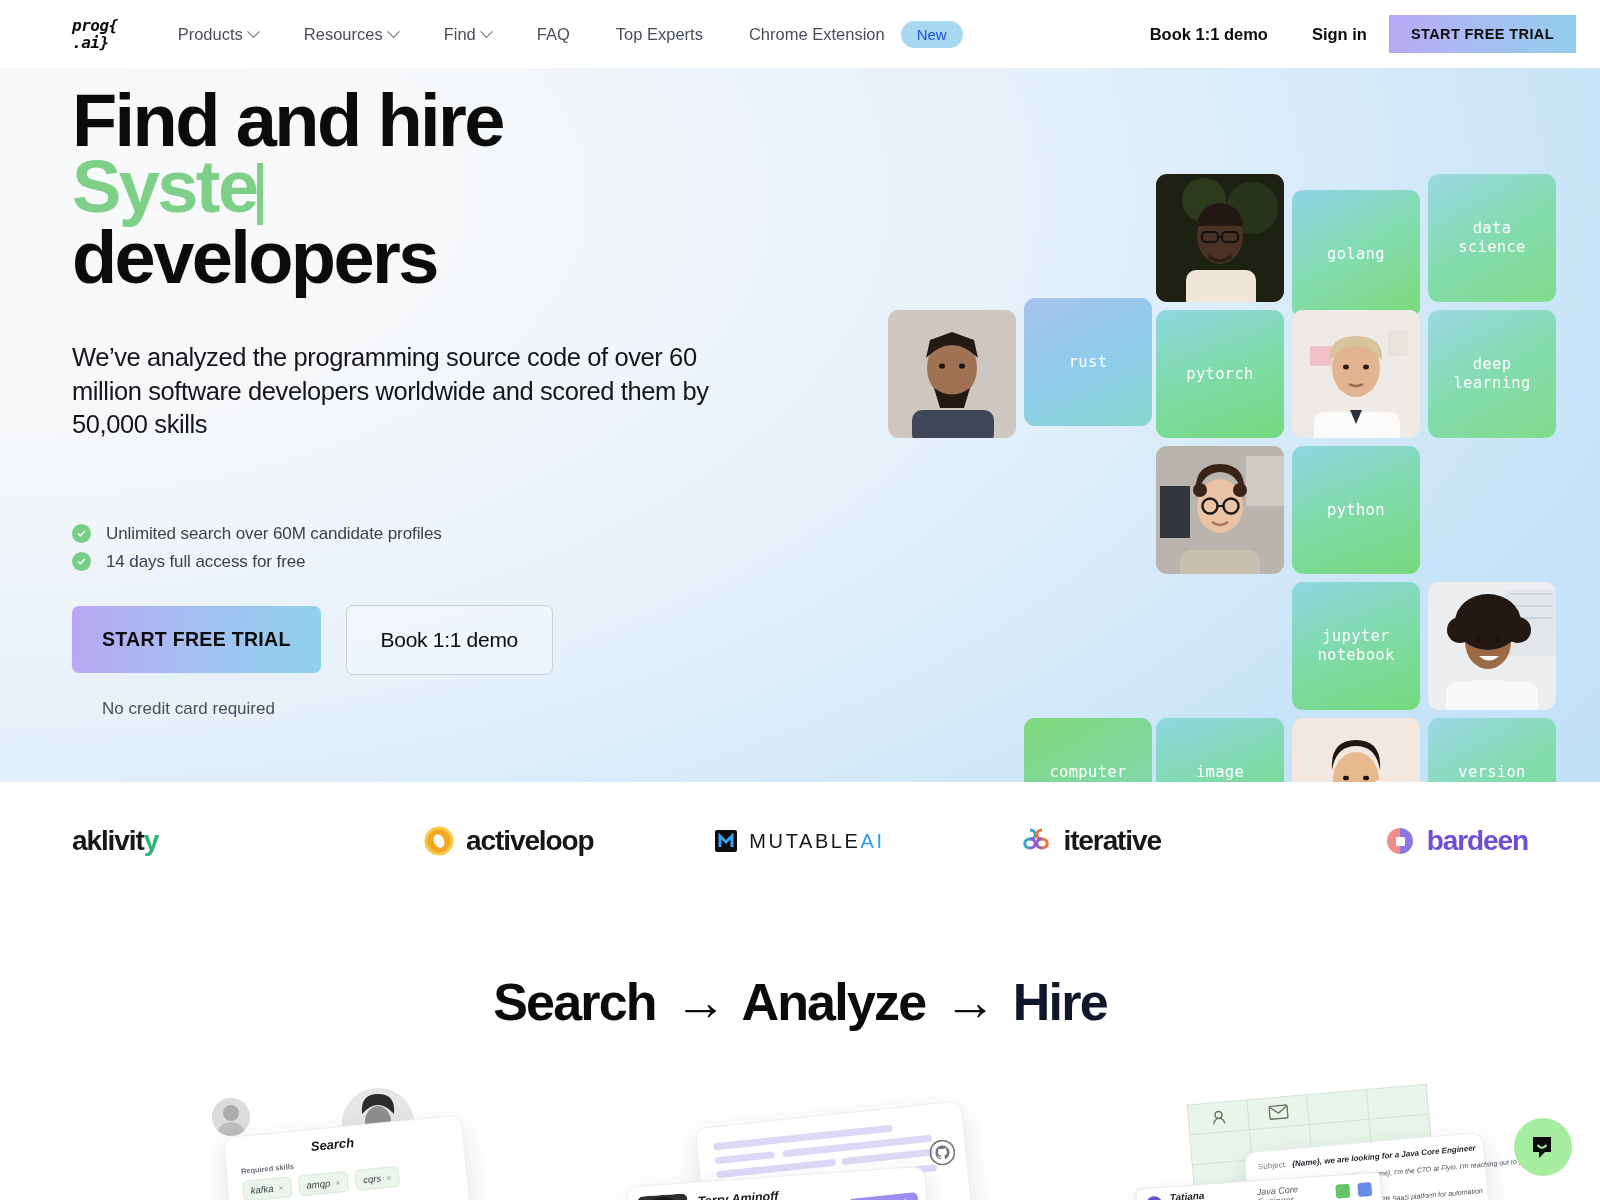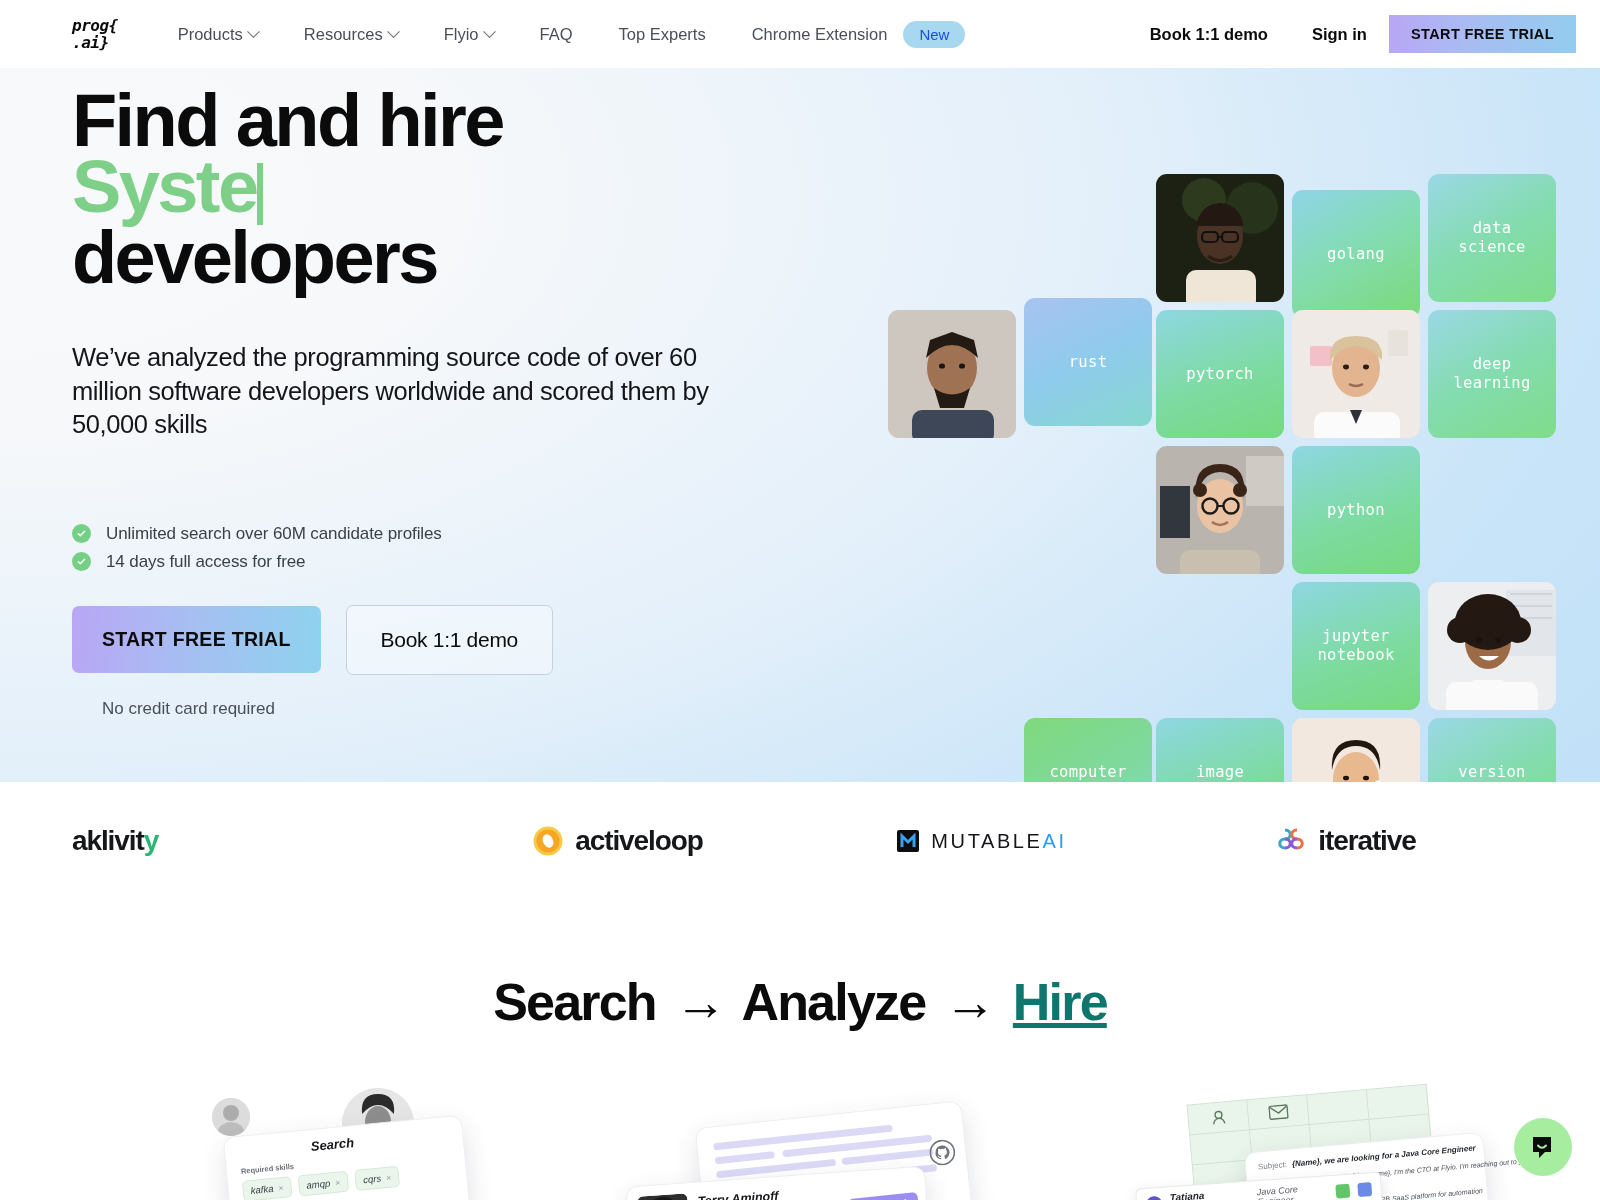--- a/index.html
+++ b/index.html
@@ -184,21 +184,21 @@
     padding-top: 72px;
     background: #ffffff;
   }
   .sah h2 {
     font-size: 52px;
     font-weight: bold;
     letter-spacing: -1.8px;
     color: #0b0b0b;
   }
   .sah .arrow { font-weight: normal; padding: 0 6px; }
-  .sah .green { color: #0f766e; text-decoration: underline; }
+  .sah .green { color: #0f172a; }
 
   
   .cards {
     position: relative;
     margin-top: 52px;
     height: 160px;
     background: #ffffff;
   }
   .card-col { position: absolute; top: 0; }
 
@@ -264,21 +264,21 @@
   <div class="nav-links">
     <div class="nav-item first">
       <span>Products</span>
       <span class="caret"></span>
     </div>
     <div class="nav-item">
       <span>Resources</span>
       <span class="caret"></span>
     </div>
     <div class="nav-item">
-      <span>Flyio</span>
+      <span>Find</span>
       <span class="caret"></span>
     </div>
     <div class="nav-item">
       <span>FAQ</span>
     </div>
     <div class="nav-item">
       <span>Top Experts</span>
     </div>
     <div class="nav-item">
       <span>Chrome Extension</span>
@@ -459,20 +459,28 @@
     <span class="lg-text thin"><span>MUTABLE</span><span class="lg-blue">AI</span></span>
   </div>
   <div class="logo-slot c">
     <svg width="30" height="30" viewBox="0 0 30 30">
       <path d="M9 4c7 0 7 9 0 9s-7 9 0 9" fill="none" stroke="#3aa8c4" stroke-width="3"></path>
       <path d="M21 4c-7 0-7 9 0 9s7 9 0 9" fill="none" stroke="#ef7040" stroke-width="3"></path>
       <path d="M9 13c7 0 7 9 0 9" fill="none" stroke="#8a5cd6" stroke-width="3"></path>
       <path d="M21 13c-7 0-7 9 0 9" fill="none" stroke="#8a5cd6" stroke-width="3"></path>
     </svg>
     <span class="lg-text">iterative</span>
+  </div>
+  <div class="logo-slot r">
+    <svg width="30" height="30" viewBox="0 0 30 30">
+      <path d="M15 2a13 13 0 000 26z" fill="#ef8d8d"></path>
+      <path d="M15 2a13 13 0 010 26z" fill="#8a7ae0"></path>
+      <rect x="11" y="11" width="9" height="9" rx="1.5" fill="#ffffff"></rect>
+    </svg>
+    <span class="lg-text lg-purple">bardeen</span>
   </div>
 </div>
 
 <div class="sah">
   <h2>
     <span>Search</span>
     <span class="arrow">→</span>
     <span>Analyze</span>
     <span class="arrow">→</span>
     <span class="green">Hire</span>

